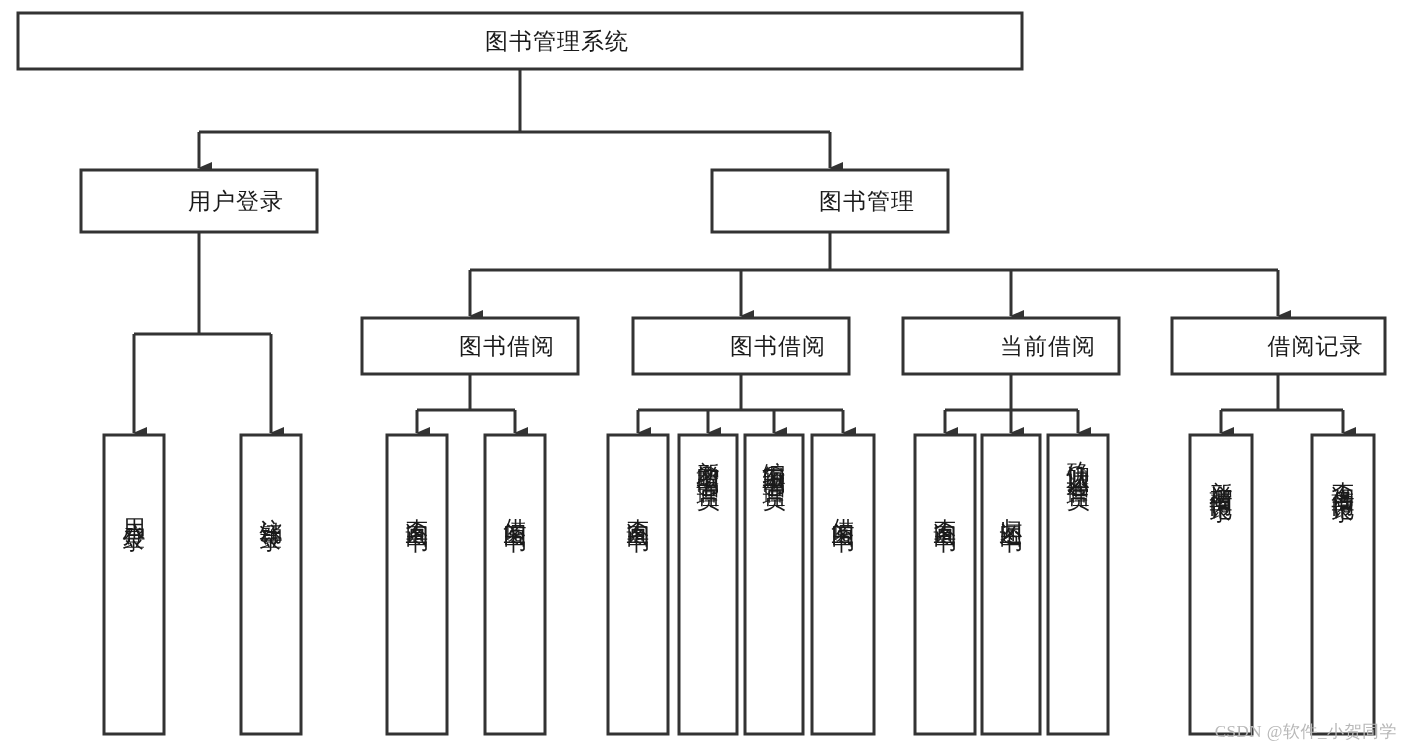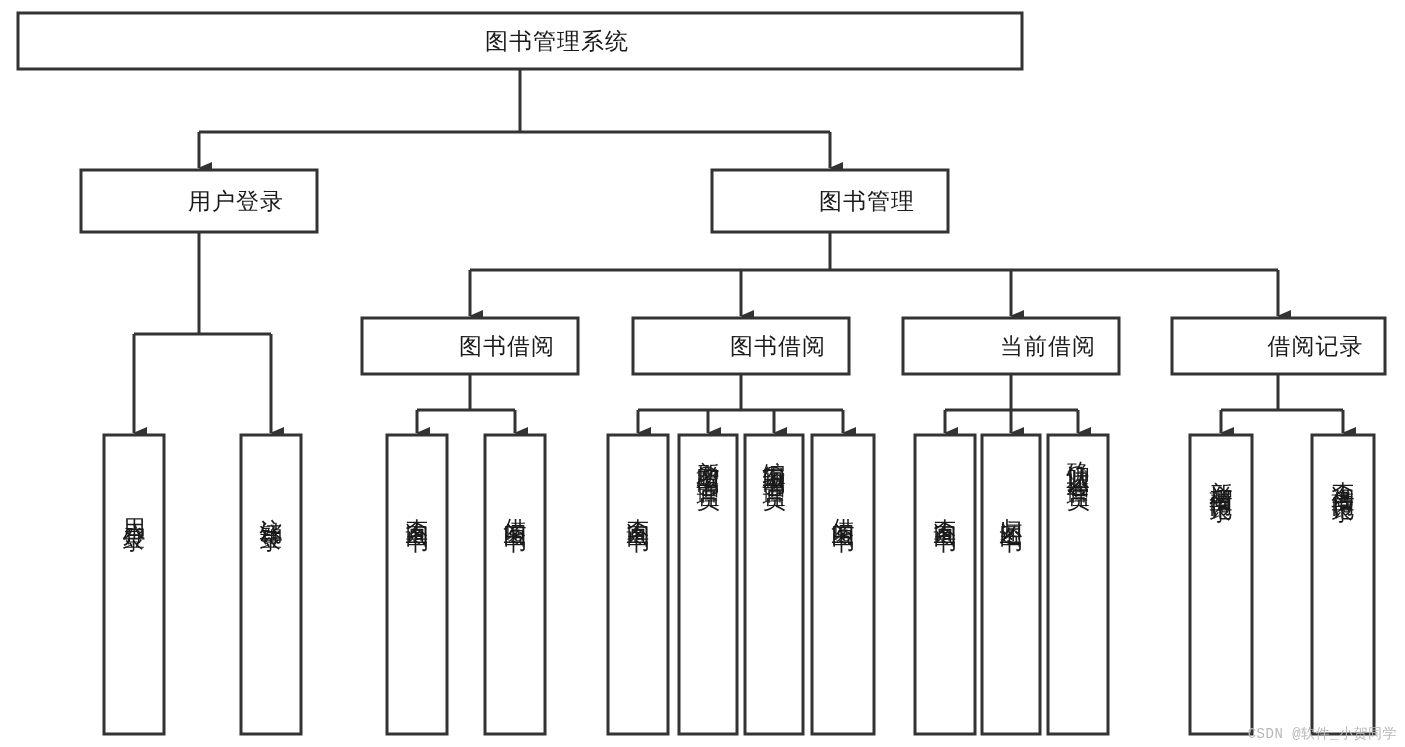--- a/index.html
+++ b/index.html
@@ -70,22 +70,22 @@
     font-family: "DejaVu Sans", "Liberation Sans", sans-serif;
     font-size: 23px;
     color: #1a1a1a;
     letter-spacing: 1px;
     white-space: nowrap;
   }
   #watermark {
     position: absolute;
     right: 8px;
     bottom: 4px;
-    font-family: Liberation Mono, monospace;
-    font-size: 14px;
+    font-family: Liberation Serif, serif;
+    font-size: 17px;
     color: #b8b8b8;
     letter-spacing: 0.5px;
     white-space: nowrap;
     pointer-events: none;
   }
 </style>
 </head>
 <body>
 
 <div id="diagram-root">

